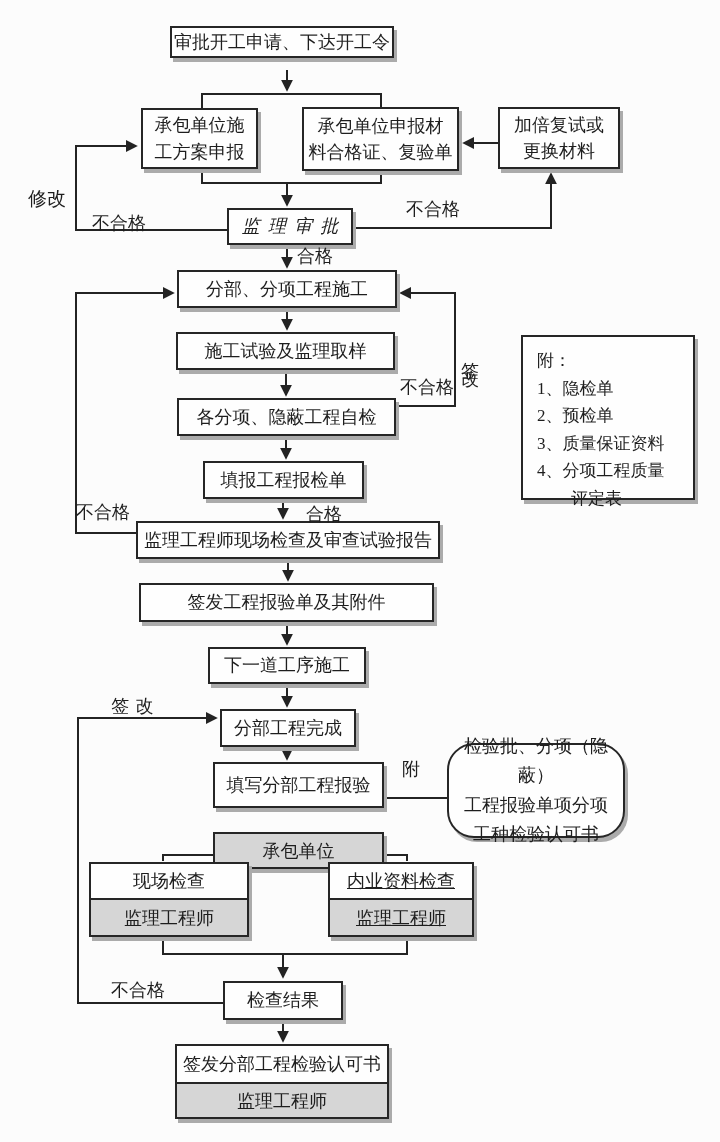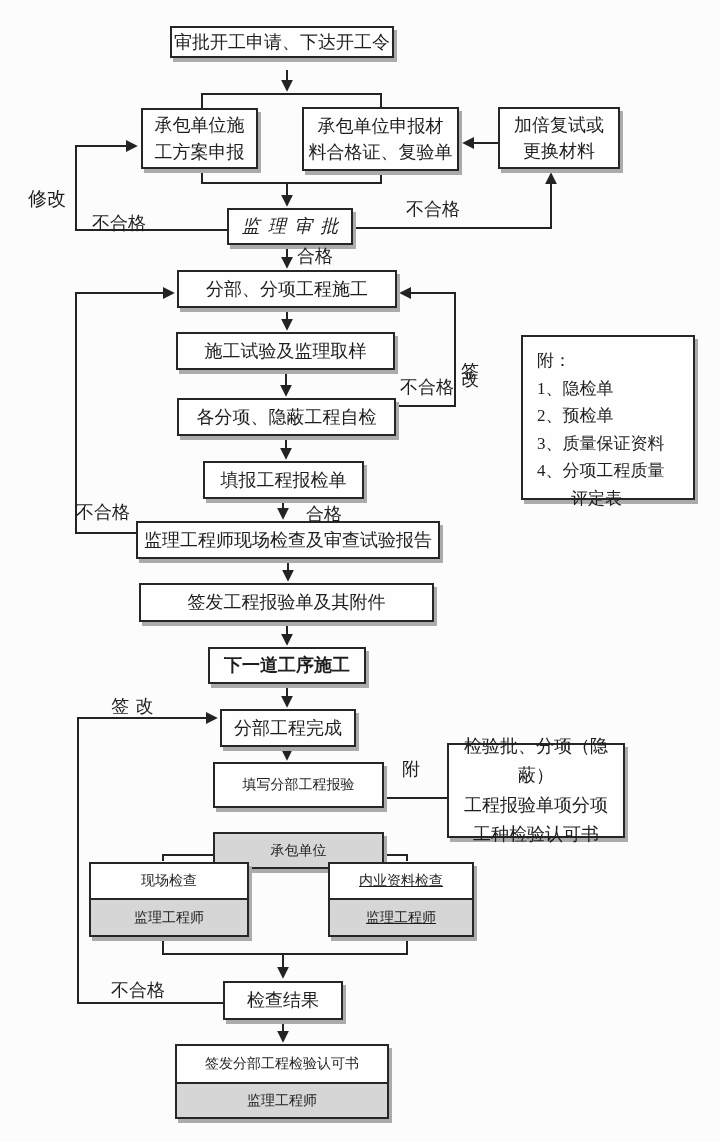--- a/index.html
+++ b/index.html
@@ -18,21 +18,21 @@
     text-align:center;font-size:18px;line-height:1.45;
   }
   .node .ln{display:block;text-align:center;}
   .twopart{
     position:absolute;z-index:2;box-sizing:border-box;display:flex;flex-direction:column;
     background:transparent;border:none;
   }
   .seg{
     box-sizing:border-box;border:2px solid #262626;background:#fefefe;
     display:flex;align-items:center;justify-content:center;
-    font-size:14px;box-shadow:3px 4px 0 #ababab;
+    font-size:18px;box-shadow:3px 4px 0 #ababab;
   }
   .seg.gray{background:#d6d6d6;margin-top:-2px;}
   .notebox{
     position:absolute;z-index:2;box-sizing:border-box;background:#fefefe;
     border:2px solid #262626;box-shadow:3px 4px 0 #ababab;
     font-size:17px;line-height:1.62;padding:10px 8px 8px 14px;text-align:left;
   }
   .notebox .item{display:block;white-space:nowrap;}
   .notebox .item.indent{padding-left:34px;}
   .elabel{
@@ -117,30 +117,30 @@
   <div class="node" style="left:176px;top:332px;width:219px;height:38px;">施工试验及监理取样</div>
 
   <div class="node" style="left:177px;top:398px;width:219px;height:38px;">各分项、隐蔽工程自检</div>
 
   <div class="node" style="left:203px;top:461px;width:161px;height:38px;">填报工程报检单</div>
 
   <div class="node" style="left:136px;top:521px;width:304px;height:38px;">监理工程师现场检查及审查试验报告</div>
 
   <div class="node" style="left:139px;top:583px;width:295px;height:39px;">签发工程报验单及其附件</div>
 
-  <div class="node" style="left:208px;top:647px;width:158px;height:37px;font-weight:bold;">下一道工序施工</div>
+  <div class="node" style="left:208px;top:647px;width:158px;height:37px;">下一道工序施工</div>
 
   <div class="node" style="left:220px;top:709px;width:136px;height:38px;">分部工程完成</div>
 
   <div class="twopart" style="left:213px;top:762px;width:171px;">
     <div class="seg" style="height:46px;">填写分部工程报验</div>
     <div class="seg gray" style="height:37px;margin-top:24px;">承包单位</div>
   </div>
 
-  <div class="node" style="left:447px;top:743px;width:178px;height:95px;line-height:1.62;">
+  <div class="node" style="left:447px;top:743px;width:178px;height:95px;line-height:1.62;border-radius:27px;">
     <span class="ln">检验批、分项（隐蔽）</span>
     <span class="ln">工程报验单项分项</span>
     <span class="ln">工种检验认可书</span>
   </div>
 
   <div class="twopart" style="left:89px;top:862px;width:160px;">
     <div class="seg" style="height:38px;">现场检查</div>
     <div class="seg gray" style="height:39px;">监理工程师</div>
   </div>
 

